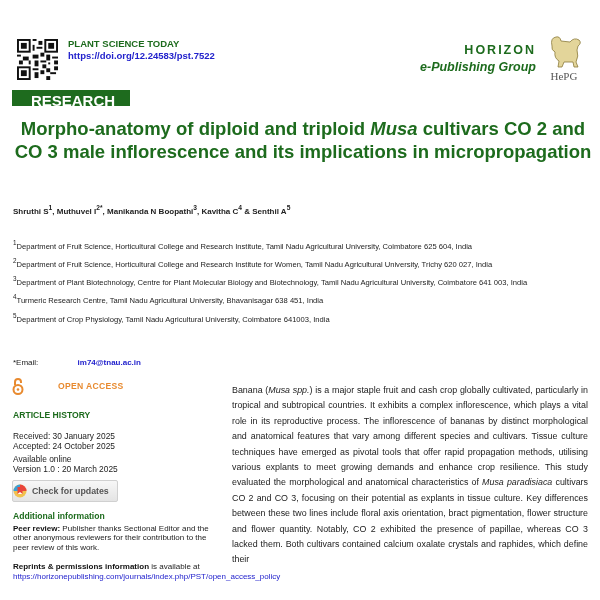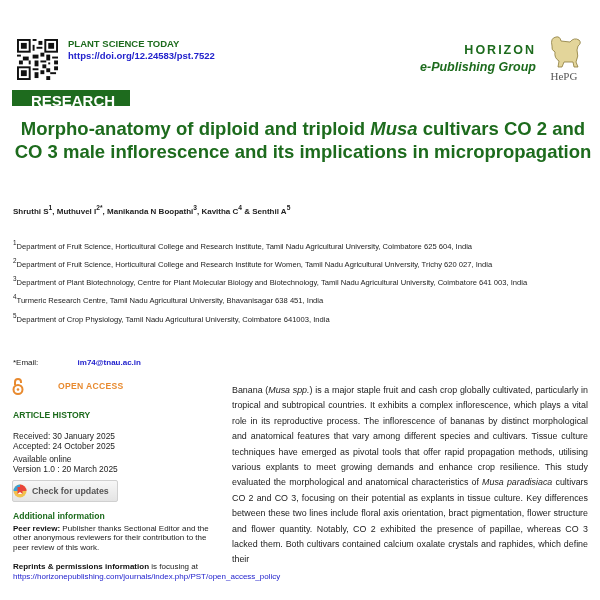--- a/index.html
+++ b/index.html
@@ -146,18 +146,18 @@
     <rect x="4.5" y="3" width="5" height="7" fill="#e9443a"></rect>
     <path d="M4.5 10 L7 8 L9.5 10 Z" fill="#fff"></path>
   </svg>
   <span class="cfu-text">Check for updates</span>
 </div>
 
 <div class="abs addl">
   <div class="h">Additional information</div>
   <div><b>Peer review:</b><span> Publisher thanks Sectional Editor and the other anonymous reviewers for their contribution to the peer review of this work.</span></div>
   <div style="height:10px"></div>
-  <div><b>Reprints &amp; permissions information</b><span> is focusing at </span><span class="link">https://horizonepublishing.com/journals/index.php/PST/open_access_policy</span></div>
+  <div><b>Reprints &amp; permissions information</b><span> is available at </span><span class="link">https://horizonepublishing.com/journals/index.php/PST/open_access_policy</span></div>
 </div>
 
 <div class="abs abstract">
   <p><span>Banana (</span><i>Musa spp.</i><span>) is a major staple fruit and cash crop globally cultivated, particularly in tropical and subtropical countries. It exhibits a complex inflorescence, which plays a vital role in its reproductive process. The inflorescence of bananas by distinct morphological and anatomical features that vary among different species and cultivars. Tissue culture techniques have emerged as pivotal tools that offer rapid propagation methods, utilising various explants to meet growing demands and enhance crop resilience. This study evaluated the morphological and anatomical characteristics of </span><i>Musa paradisiaca</i><span> cultivars CO 2 and CO 3, focusing on their potential as explants in tissue culture. Key differences between these two lines include floral axis orientation, bract pigmentation, flower structure and flower quantity. Notably, CO 2 exhibited the presence of papillae, whereas CO 3 lacked them. Both cultivars contained calcium oxalate crystals and raphides, which define their</span></p>
 </div>
 
 </body></html>

